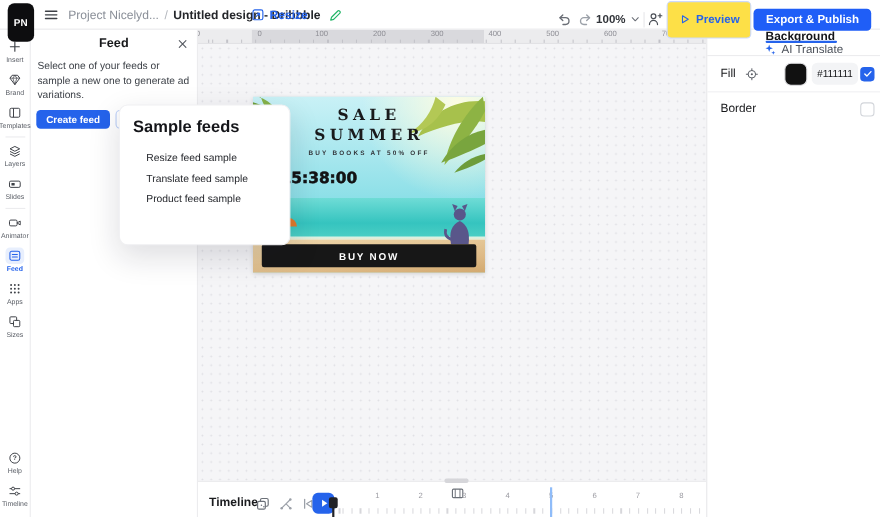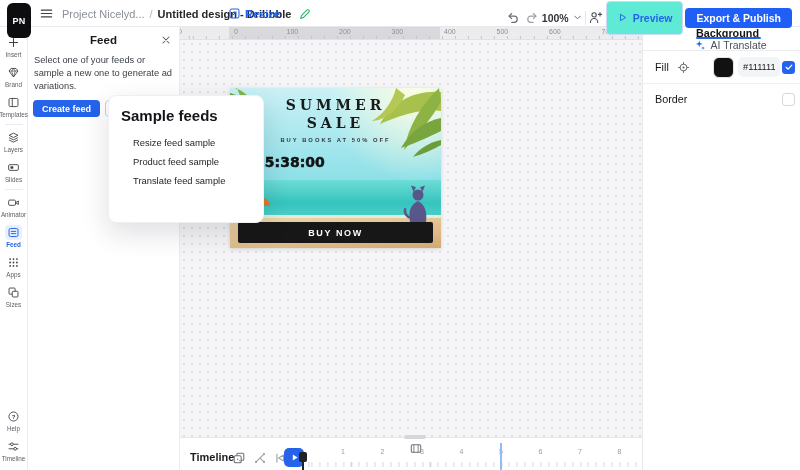--- a/index.html
+++ b/index.html
@@ -13,21 +13,21 @@
   .crumbs { position:absolute; left:62px; top:0; height:27px; display:flex; align-items:center; gap:5px; font-size:11px; }
   .crumb-project { color:#8a8f98; }
   .crumb-sep { color:#b3b7bd; }
   .crumb-title { color:#25272b; font-weight:bold; }
   .pencil { width:14px; height:14px; margin-left:2px; }
   .resize-btn { position:absolute; left:228px; top:5px; height:17px; display:flex; align-items:center; gap:4px; color:#2563eb; font-size:11px; font-weight:bold; cursor:pointer; }
   .tb-right { position:absolute; right:8px; top:4px; height:27px; display:flex; align-items:center; gap:2px; }
   .tb-ic { width:16px; height:16px; cursor:pointer; display:flex; align-items:center; justify-content:center; }
   .zoom-ctl { display:flex; align-items:center; gap:3px; font-size:10.5px; color:#32353a; font-weight:bold; cursor:pointer; }
   .tb-divider { width:1px; height:14px; background:#e7e7ea; }
-  .btn-preview { height:20px; padding:16px 10px; display:flex; align-items:center; gap:5px; border:1px solid #cdd9f9; border-radius:4px; color:#2563eb; font-size:10.5px; font-weight:bold; background:#5eead4; cursor:pointer; }
+  .btn-preview { height:20px; padding:16px 10px; display:flex; align-items:center; gap:5px; border:1px solid #cdd9f9; border-radius:4px; color:#2563eb; font-size:10.5px; font-weight:bold; background:#fde047; cursor:pointer; }
   .btn-export { height:20px; padding:0 11px; display:flex; align-items:center; border-radius:4px; background:#1f5ef7; color:#fff; font-size:10.5px; font-weight:bold; cursor:pointer; }
 
   
   .sidebar { position:absolute; left:0; top:27px; width:28px; height:443px; background:#fff; border-right:1px solid #ececee; display:flex; flex-direction:column; align-items:center; padding-top:5px; z-index:30; }
   .sb-item { width:28px; display:flex; flex-direction:column; align-items:center; padding:3px 0 4px; cursor:pointer; }
   .sb-ic { width:17px; height:15px; display:flex; align-items:center; justify-content:center; border-radius:4px; }
   .sb-lb { font-size:6.3px; color:#5a5e66; margin-top:1px; white-space:nowrap; }
   .sb-item.active .sb-ic { background:#e8effd; }
   .sb-item.active .sb-lb { color:#2563eb; font-weight:bold; }
   .sb-div { width:18px; height:1px; background:#ececee; margin:2px 0; }
@@ -317,22 +317,22 @@
 
         <path d="M0 5 C14 9 26 20 32 34 C20 30 8 22 0 15 Z" fill="#6f9f3c"></path>
         <path d="M7 0 C11 12 19 23 31 29 C27 16 17 4 5 0 Z" fill="#86b24a"></path>
         <path d="M0 32 C12 35 23 44 28 56 C16 52 6 45 0 40 Z" fill="#7fae45"></path>
         <path d="M0 68 C10 71 18 79 22 89 C12 85 4 79 0 75 Z" fill="#5d923c"></path>
 
         <path d="M24 118 a8 8 0 0 1 16 0 z" fill="#df7a2b"></path>
         <path d="M32 118 v10" stroke="#8a5a2b" stroke-width="1.4"></path>
       </svg>
       <div class="ad-title">
+        <div>SALE</div>
         <div>SUMMER</div>
-        <div>SALE</div>
       </div>
       <div class="ad-sub">BUY BOOKS AT 50% OFF</div>
       <div class="ad-count">20:15:38:00</div>
       <svg class="ad-cat" viewBox="0 0 211 160" width="211" height="160">
         <g fill="#59568a">
           <path d="M180 134 q-3-16 8-21 q10 5 8 21 z"></path>
           <circle cx="188" cy="107" r="5.5"></circle>
           <path d="M183.5 104 l-2.5-6.5 5 1.8 z"></path>
           <path d="M192.5 104 l2.5-6.5 -5 1.8 z"></path>
           <path d="M181 131 q-9-2 -7-11 l2.4.6 q-1.6 6.4 5.4 8 z"></path>
@@ -404,22 +404,22 @@
     <div class="fp-btns">
       <div class="fp-btn-create">Create feed</div>
       <div class="fp-btn-try">Try sample</div>
     </div>
   </div>
 
   <div class="popup">
     <div class="pp-title">Sample feeds</div>
     <div class="pp-list">
       <div class="pp-item">Resize feed sample</div>
+      <div class="pp-item">Translate feed sample</div>
       <div class="pp-item">Product feed sample</div>
-      <div class="pp-item">Translate feed sample</div>
     </div>
   </div>
 
   <div class="rpanel">
     <div class="rp-tabs">
       <span class="rp-tab-bg">Background</span>
       <span class="rp-tab-ai">
         <svg viewBox="0 0 16 16" width="12" height="12">
             <path d="M7 2l1.1 3.4L11.5 6.5 8.1 7.6 7 11 5.9 7.6 2.5 6.5l3.4-1.1z" fill="#2563eb"></path>
             <path d="M12 9.5l.6 1.9 1.9.6-1.9.6-.6 1.9-.6-1.9-1.9-.6 1.9-.6z" fill="#2563eb"></path>

